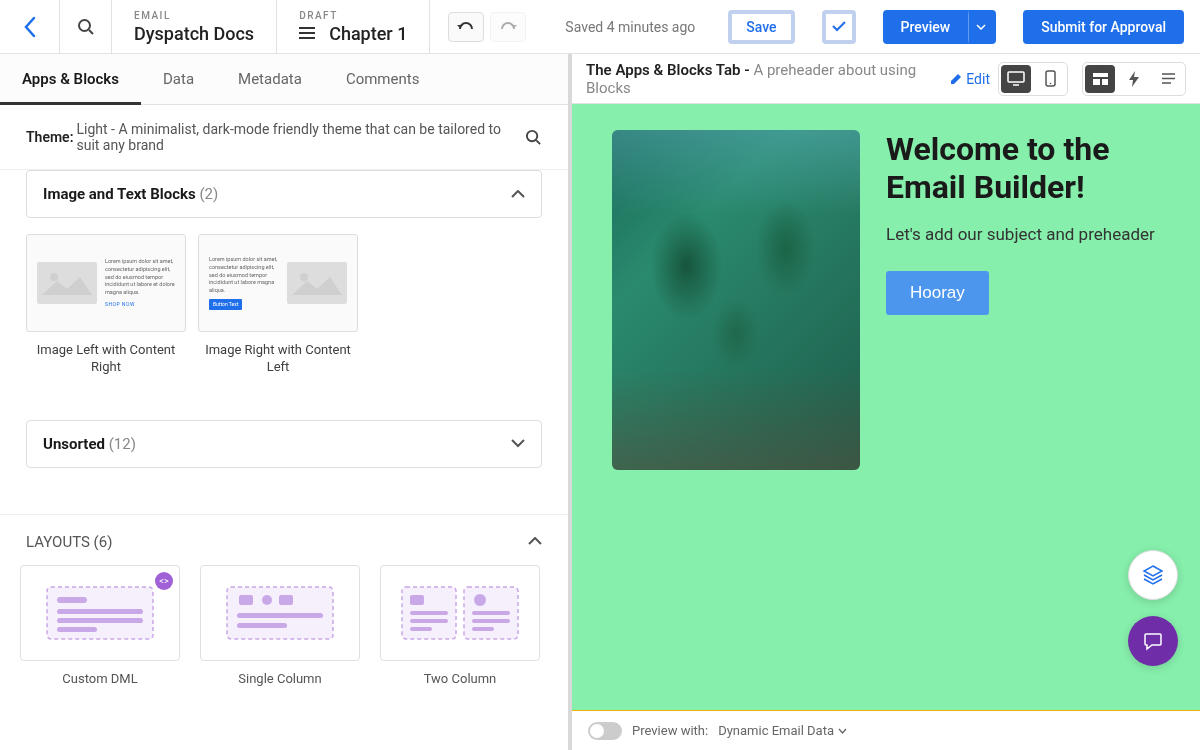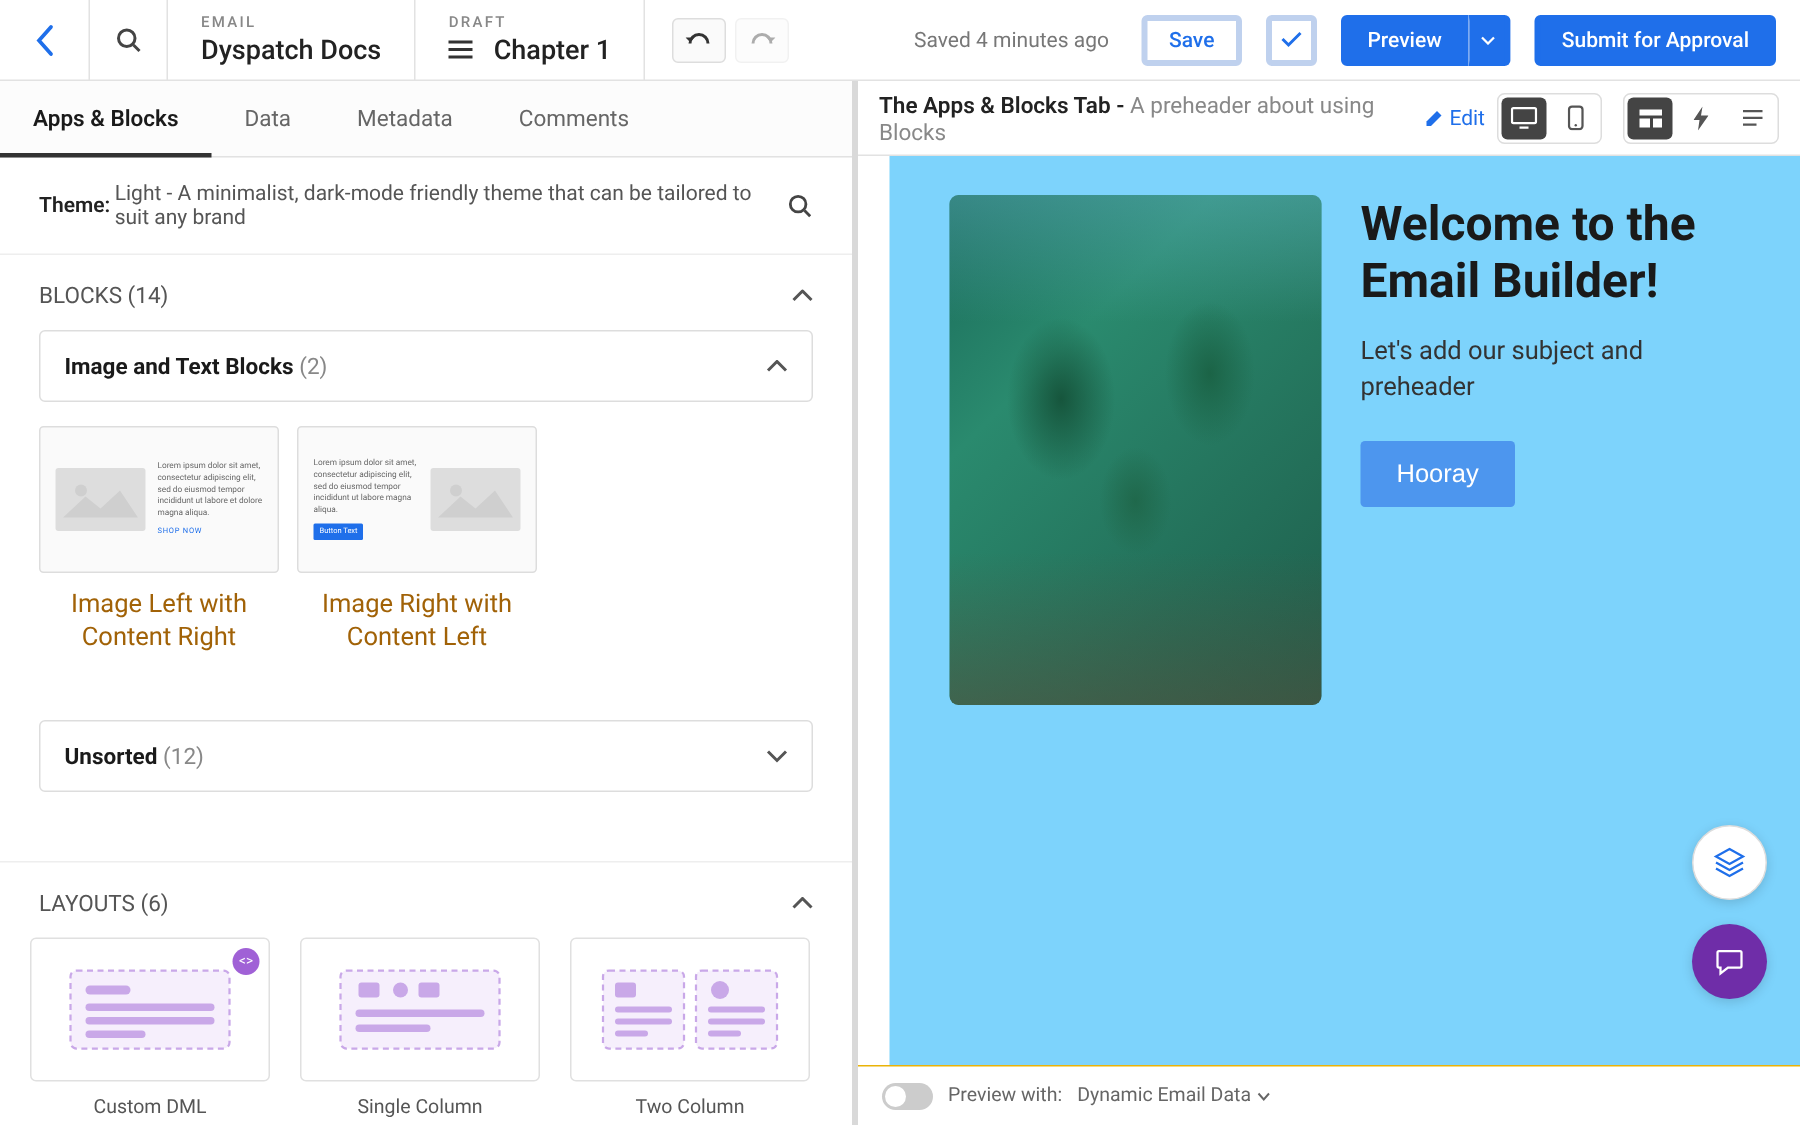--- a/index.html
+++ b/index.html
@@ -8,21 +8,21 @@
 .topbar .back { width: 60px; height: 54px; display: flex; align-items: center; justify-content: center; border-right: 1px solid #e2e2e2; cursor: pointer; }
 .topbar .search-top { width: 52px; height: 54px; display: flex; align-items: center; justify-content: center; border-right: 1px solid #e2e2e2; cursor: pointer; }
 .breadcrumb-item { padding: 8px 22px; border-right: 1px solid #e2e2e2; height: 54px; display: flex; flex-direction: column; justify-content: center; }
 .breadcrumb-item .label { font-size: 10px; letter-spacing: 1.5px; color: #888; font-weight: 500; }
 .breadcrumb-item .value { font-size: 18px; font-weight: 500; color: #222; margin-top: 2px; display: flex; align-items: center; gap: 8px; }
 .hamburger { display: inline-flex; flex-direction: column; gap: 3px; margin-right: 6px; }
 .hamburger span { width: 16px; height: 2px; background: #333; }
 .undo-group { padding-left: 18px; display: flex; gap: 6px; }
 .undo-btn { width: 36px; height: 30px; border: 1px solid #ddd; background: #fafafa; border-radius: 4px; display: flex; align-items: center; justify-content: center; cursor: pointer; }
 .undo-btn.disabled { opacity: 0.4; cursor: default; }
-.topbar-right { margin-left: auto; display: flex; align-items: center; gap: 16px; padding-right: 16px; }
+.topbar-right { margin-left: auto; display: flex; align-items: center; gap: 27px; padding-right: 16px; }
 .saved-text { color: #777; font-size: 14px; margin-right: 6px; }
 .btn { height: 34px; padding: 0 14px; border-radius: 4px; font-size: 14px; font-weight: 500; cursor: pointer; display: flex; align-items: center; border: 4px solid #c4b5fd; background: #fff; }
 .btn.save { color: #1f6fea; border-color: #bfd1ee; }
 .btn.check { width: 34px; padding: 0; justify-content: center; color: #1f6fea; border-color: #bfd1ee; }
 .btn.primary { background: #1f6fea; color: #fff; border-color: #1f6fea; }
 .btn-group { display: flex; }
 .btn-group .btn { border-radius: 4px 0 0 4px; }
 .btn-group .dropdown-toggle { width: 28px; border-radius: 0 4px 4px 0; border-left: 1px solid rgba(255,255,255,0.3); padding: 0; justify-content: center; }
 .main { display: flex; height: calc(750px - 54px); }
 .left { width: 572px; height: 100%; border-right: 4px solid #d9d9d9; display: flex; flex-direction: column; overflow-y: auto; }
@@ -38,38 +38,38 @@
 .subcat { margin: 0 26px 16px; border: 1px solid #ddd; border-radius: 4px; padding: 14px 16px; display: flex; align-items: center; font-size: 15px; cursor: pointer; }
 .subcat .chevron { margin-left: auto; }
 .block-grid { display: flex; gap: 12px; padding: 0 26px 20px; flex-wrap: wrap; }
 .block-card { width: 160px; }
 .block-thumb { height: 98px; border: 1px solid #ddd; border-radius: 3px; background: #fafafa; padding: 10px; display: flex; gap: 8px; align-items: center; }
 .block-thumb .mini-img { width: 60px; height: 42px; background: #ddd; border-radius: 2px; display:flex; align-items:center; justify-content:center; }
 .block-thumb .mini-img svg { opacity:0.4; }
 .block-thumb .mini-text { flex: 1; font-size: 5.5px; line-height: 1.4; color: #666; }
 .block-thumb .mini-text .shop { color: #1f6fea; margin-top: 4px; font-size: 5px; letter-spacing: 0.5px; }
 .block-thumb .mini-text .btnmini { background: #1f6fea; color: #fff; padding: 2px 4px; font-size: 5px; display: inline-block; margin-top: 4px; border-radius: 1px; }
-.block-card .caption { text-align: center; font-size: 17px; color: #a16207; margin-top: 10px; line-height: 1.3; }
+.block-card .caption { text-align: center; font-size: 13px; color: #404040; margin-top: 10px; line-height: 1.3; }
 .layouts { border-top: 1px solid #eee; margin-top: 30px; }
 .layout-grid { display: flex; gap: 20px; padding: 0 20px 12px; }
 .layout-card { width: 160px; }
 .layout-thumb { height: 96px; border: 1px solid #e0e0e0; border-radius: 4px; background: #fff; display: flex; align-items: center; justify-content: center; position: relative; }
 .layout-thumb .badge-code { position: absolute; top: 6px; right: 6px; width: 18px; height: 18px; background: #a061d6; border-radius: 50%; color: #fff; font-size: 9px; display: flex; align-items: center; justify-content: center; }
 .layout-card .caption { text-align: center; font-size: 13px; color: #555; margin-top: 10px; }
 .right { flex: 1; display: flex; flex-direction: column; height: 100%; }
 .right-toolbar { height: 50px; border-bottom: 1px solid #e2e2e2; display: flex; align-items: center; padding: 0 14px; gap: 8px; }
 .preview-title { font-size: 15px; }
 .preview-title .bold { font-weight: 600; color: #222; }
 .preview-title .muted { color: #888; }
 .edit-link { color: #1f6fea; font-size: 14px; cursor: pointer; display: flex; align-items: center; gap: 4px; margin-left: 18px; }
 .device-group { margin-left: auto; display: flex; gap: 4px; border: 1px solid #ddd; border-radius: 5px; padding: 2px; }
 .icon-btn { width: 30px; height: 28px; display: flex; align-items: center; justify-content: center; border-radius: 4px; cursor: pointer; color: #555; }
 .icon-btn.active { background: #444; color: #fff; }
 .view-group { display: flex; gap: 4px; border: 1px solid #ddd; border-radius: 5px; padding: 2px; margin-left: 6px; }
-.canvas { flex: 1; background: #7dd3fc; padding: 26px 40px; overflow-y: auto; position: relative; margin-left: 21px; }
+.canvas { flex: 1; background: #86efac; padding: 26px 40px; overflow-y: auto; position: relative; }
 .email-preview { display: flex; gap: 26px; align-items: flex-start; }
 .email-preview .hero-img { width: 248px; height: 340px; border-radius: 6px; background: linear-gradient(135deg,#1a6b5a 0%,#2a8a6e 30%,#1e5c4a 100%); position: relative; overflow: hidden; }
 .hero-img::before { content:''; position:absolute; inset:0; background:
   radial-gradient(ellipse 60px 90px at 30% 40%, rgba(20,80,55,0.9) 0%, transparent 60%),
   radial-gradient(ellipse 50px 80px at 70% 35%, rgba(25,95,65,0.85) 0%, transparent 60%),
   radial-gradient(ellipse 40px 60px at 50% 60%, rgba(30,100,70,0.8) 0%, transparent 60%),
   linear-gradient(to bottom, rgba(100,180,200,0.4) 0%, transparent 25%),
   linear-gradient(to bottom, transparent 70%, rgba(90,80,60,0.5) 100%);
 }
 .email-content { flex: 1; }
@@ -160,28 +160,20 @@
       <strong>Theme:</strong>
       <span>Light - A minimalist, dark-mode friendly theme that can be tailored to suit any brand</span>
       <span class="theme-search">
         <svg width="17" height="17" viewBox="0 0 18 18">
             <circle cx="7.5" cy="7.5" r="5.5" stroke="#444" stroke-width="2" fill="none"></circle>
             <line x1="12" y1="12" x2="16" y2="16" stroke="#444" stroke-width="2"></line>
           </svg>
       </span>
     </div>
 
-    <div class="section-header">
-      <span>BLOCKS (14)</span>
-      <span class="chevron">
-        <svg width="14" height="9" viewBox="0 0 14 9">
-            <path d="M1 7 L7 1 L13 7" stroke="#555" stroke-width="2" fill="none"></path>
-          </svg>
-      </span>
-    </div>
 
     <div class="subcat">
       <strong>Image and Text Blocks</strong>&nbsp;
       <span style="color:#888">(2)</span>
       <span class="chevron">
         <svg width="14" height="9" viewBox="0 0 14 9">
             <path d="M1 7 L7 1 L13 7" stroke="#555" stroke-width="2" fill="none"></path>
           </svg>
       </span>
     </div>

